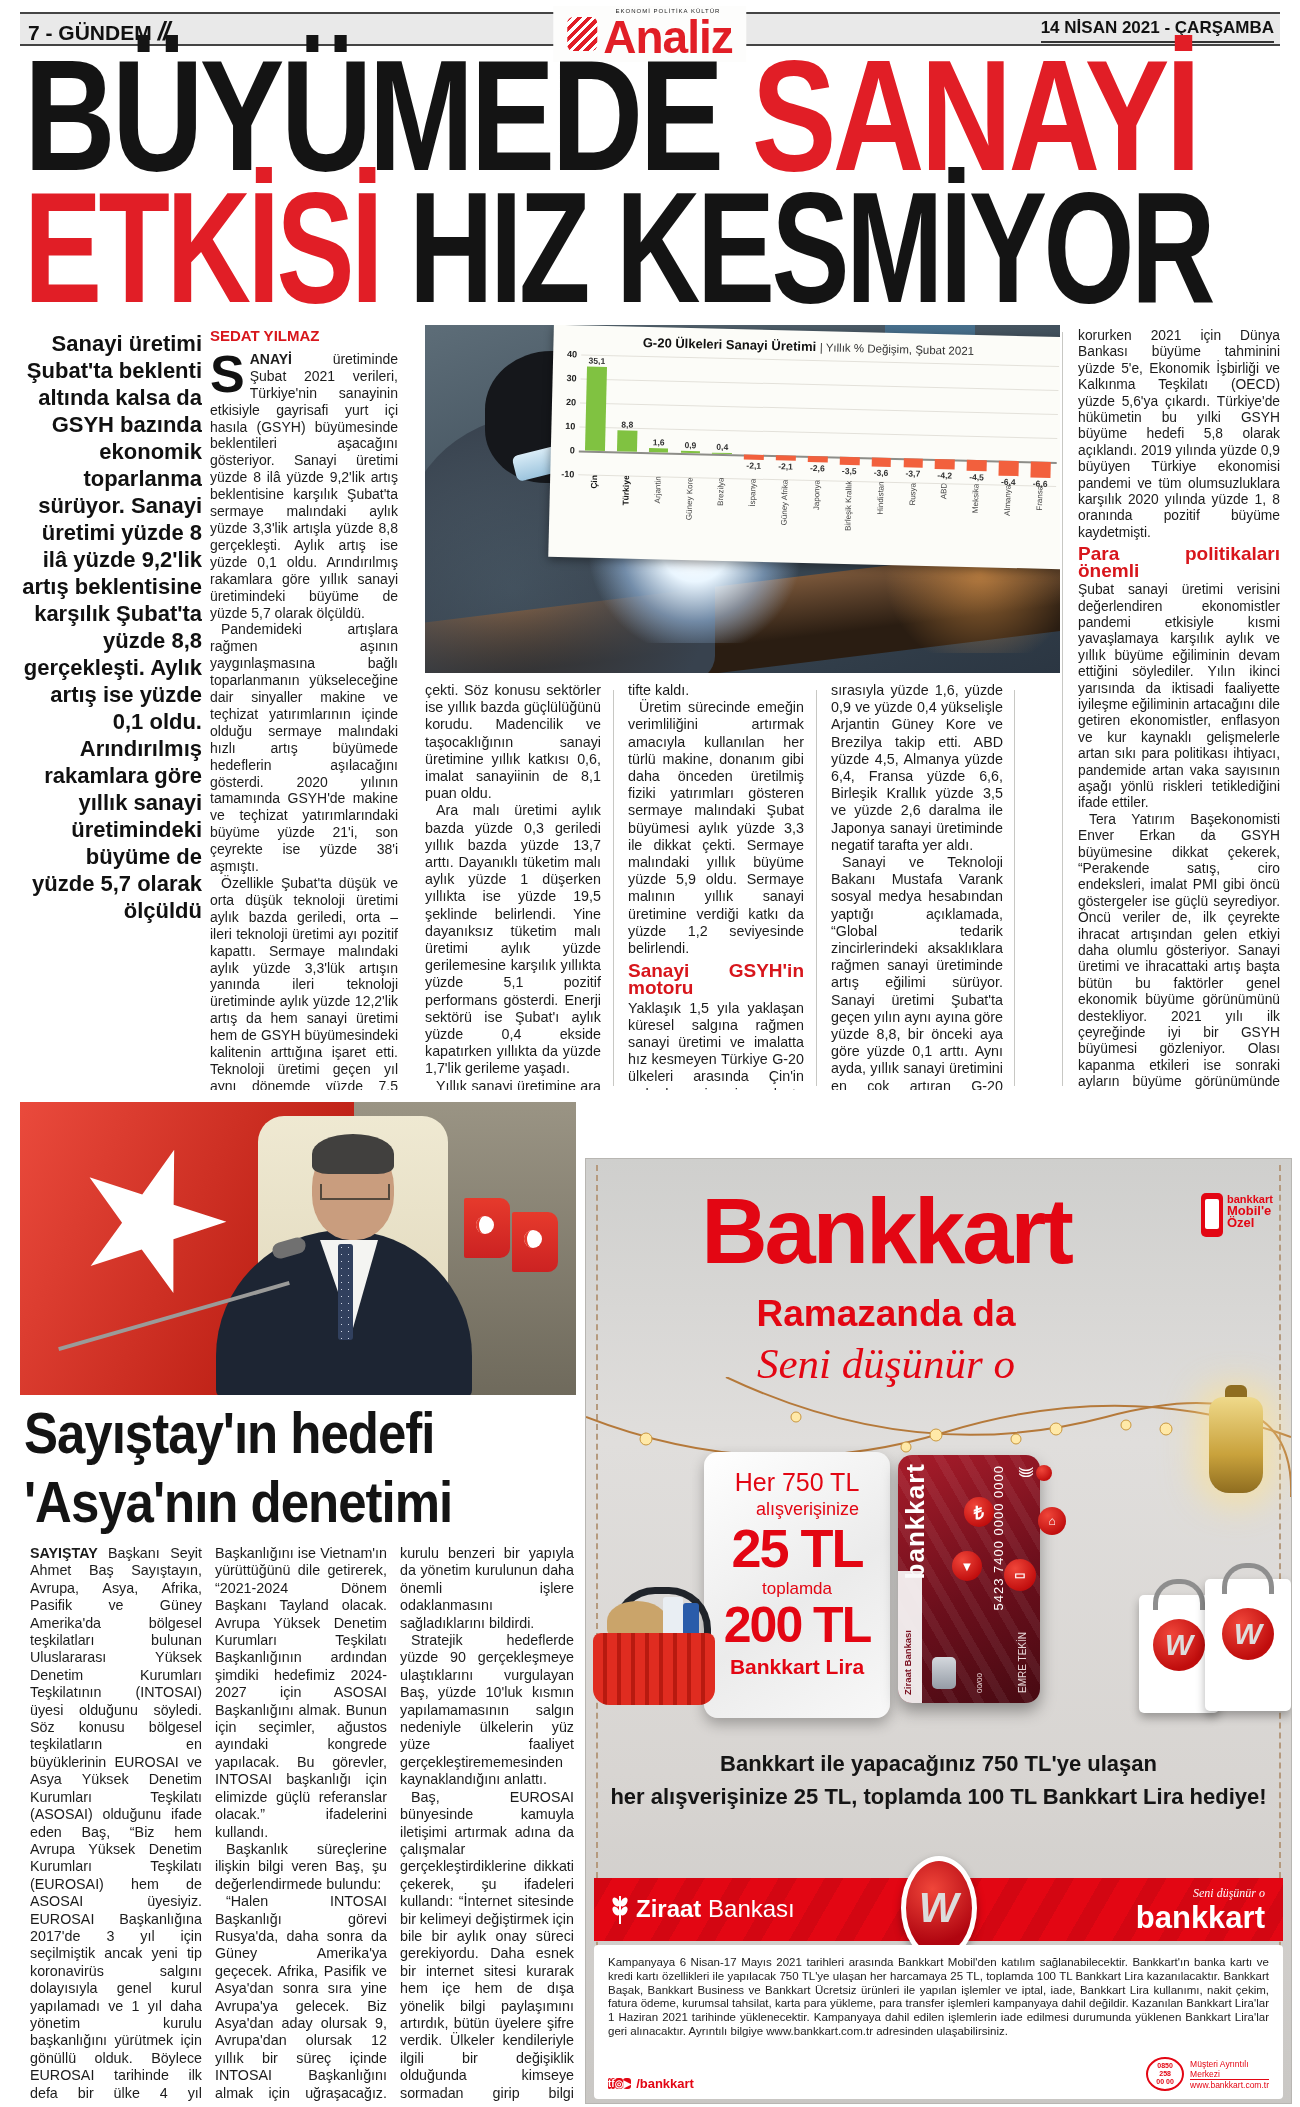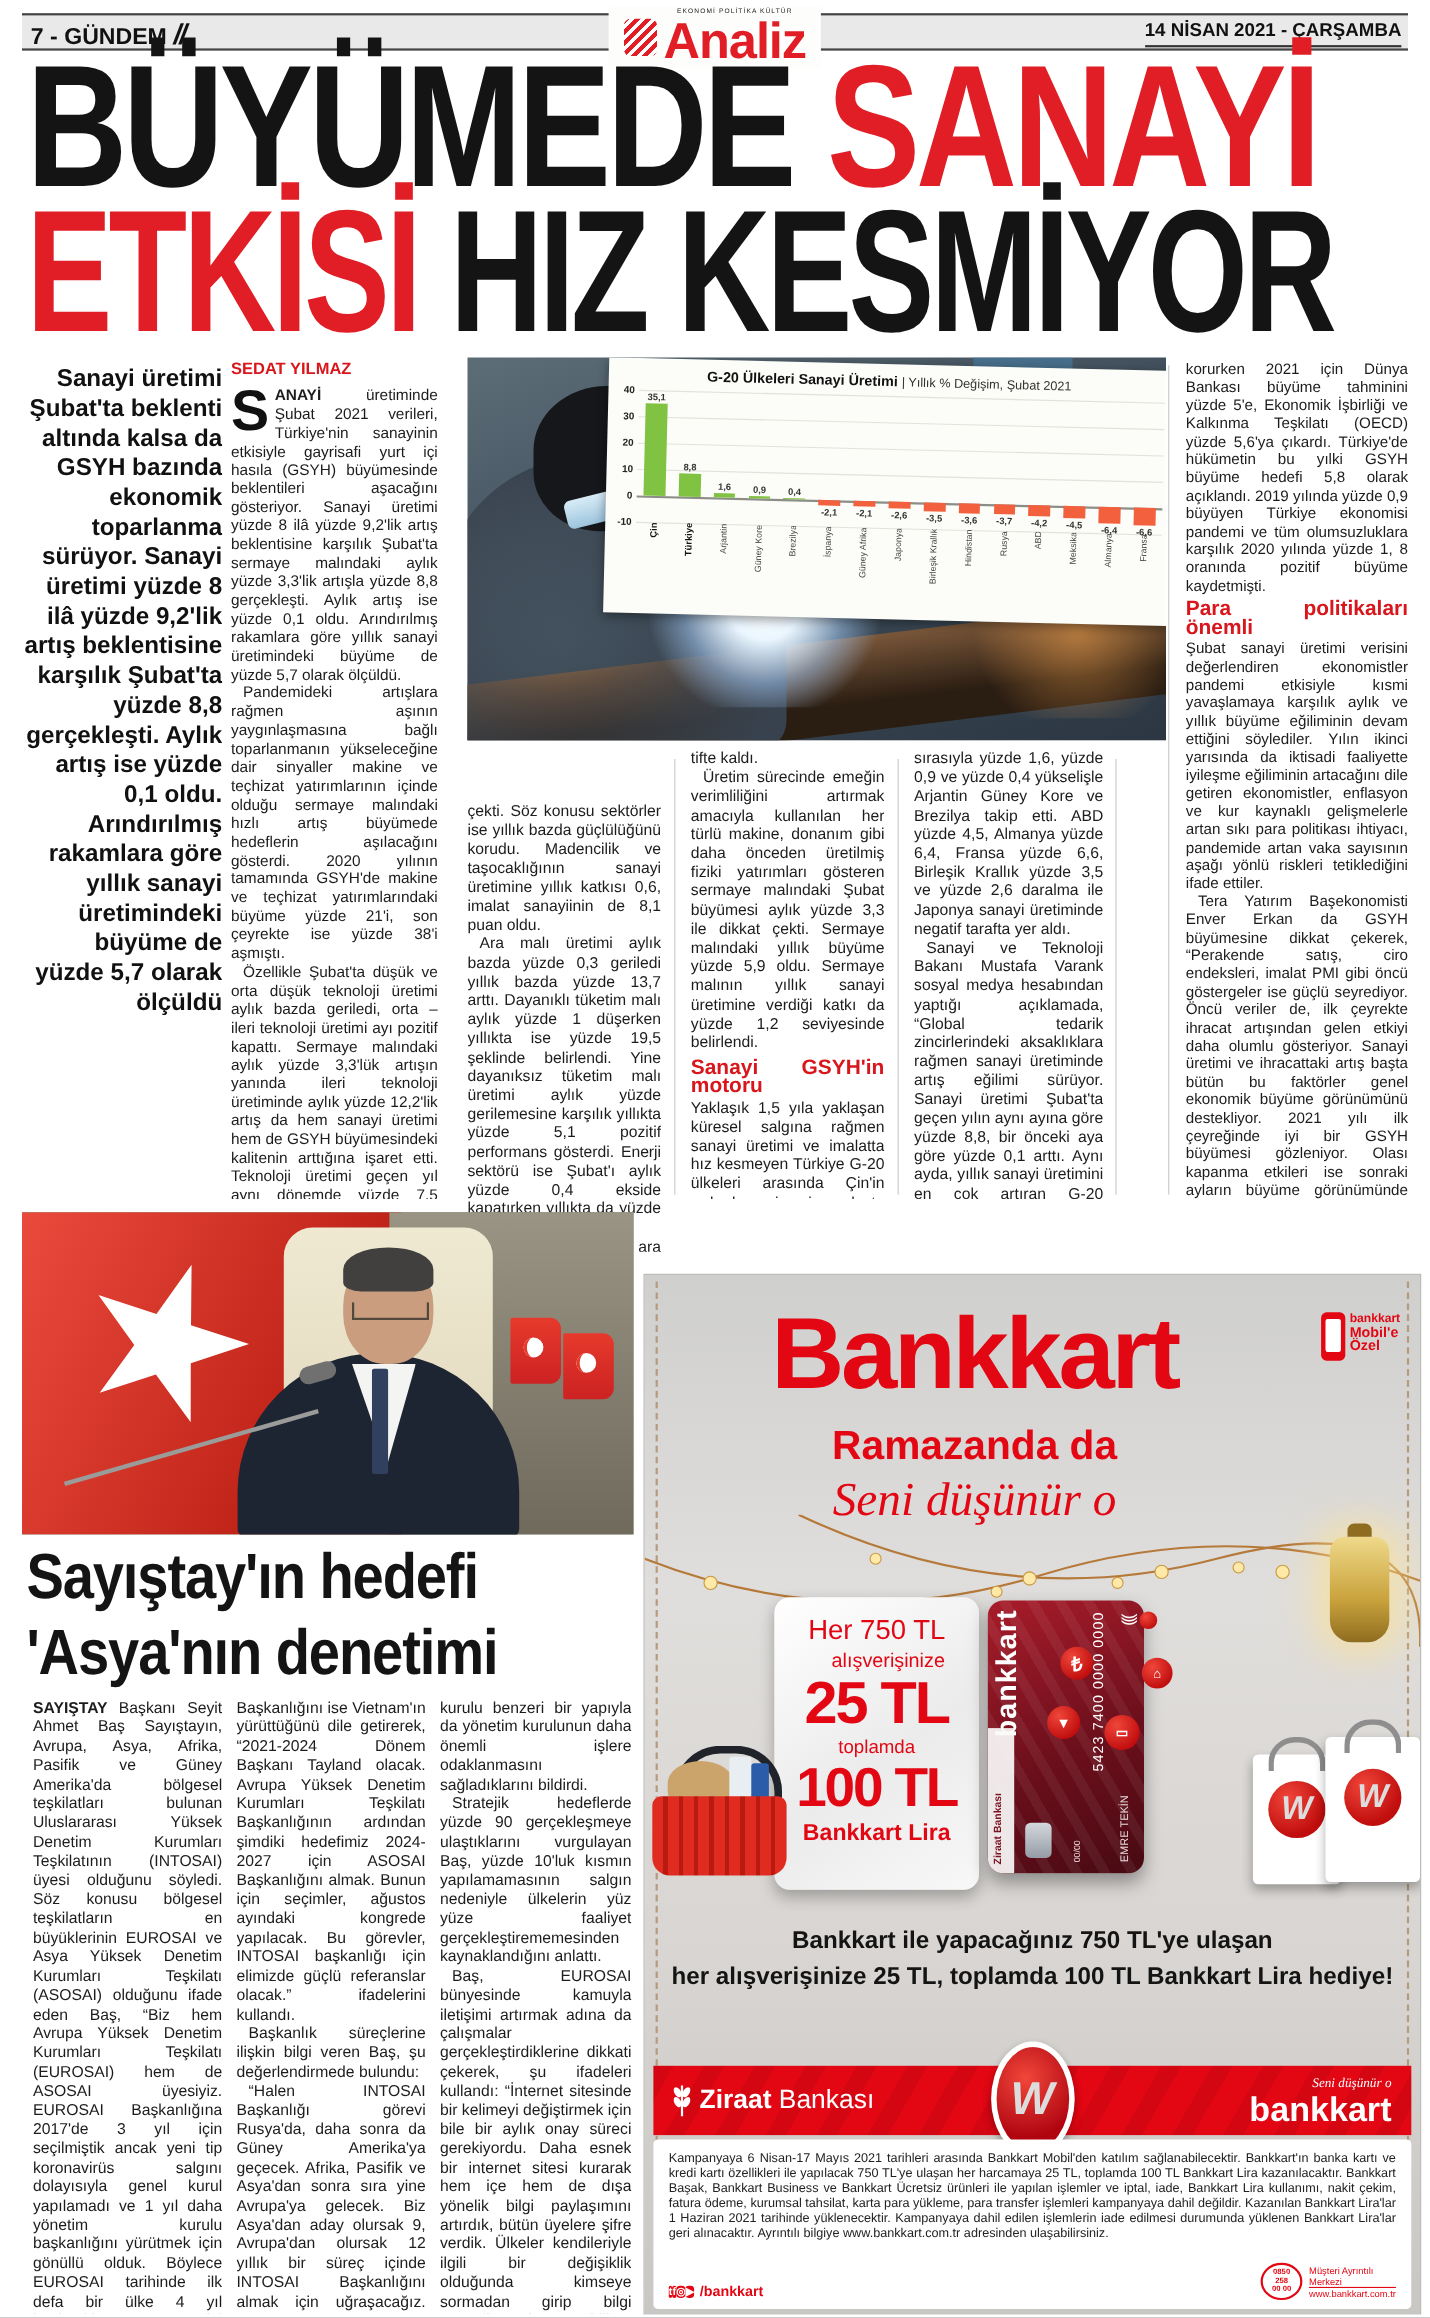--- a/index.html
+++ b/index.html
@@ -28,21 +28,21 @@
   .lead{position:absolute;left:20px;top:330px;width:182px;height:680px;font-size:22px;line-height:27px;
         font-weight:bold;text-align:right;color:#111;overflow:hidden;}
   .textcol{position:absolute;font-size:14.3px;line-height:17.2px;text-align:justify;overflow:hidden;}
   .textcol p{margin:0;}
   .para{text-indent:11px;}
   .para.first{text-indent:0;}
   .subhead{font-size:19px;font-weight:bold;color:#d8161c;margin:5px 0 3px !important;text-indent:0;}
   .byline{font-size:15px;font-weight:bold;color:#d8161c;margin-bottom:6px;}
   .dropcap{float:left;font-size:52px;line-height:42px;font-weight:bold;padding:2px 5px 0 0;color:#111;}
   .col1{left:210px;top:328px;width:188px;height:762px;font-size:14px;line-height:16.9px;}
-  .col2{left:425px;top:682px;width:176px;height:408px;margin-top:48px;}
+  .col2{left:425px;top:682px;width:176px;height:408px;}
   .col3{left:628px;top:682px;width:176px;height:408px;}
   .col4{left:831px;top:682px;width:172px;height:408px;}
   .col5{left:1078px;top:328px;width:202px;height:762px;font-size:13.8px;line-height:16.4px;}
   .vrule{position:absolute;width:1px;background:#c8c8c4;}
   
   .photo{position:absolute;left:425px;top:325px;width:635px;height:348px;overflow:hidden;
          background:linear-gradient(160deg,#5d6d78 0%,#42515d 40%,#2b3642 100%);}
   .ph-pillar{position:absolute;left:460px;top:0;width:90px;height:210px;background:linear-gradient(#477596,#32566e);opacity:.8;}
   .ph-beam{position:absolute;left:-40px;bottom:6px;width:760px;height:86px;transform:rotate(-7deg);
            background:linear-gradient(#7a573a,#2a1d12 70%);border-radius:8px;}
@@ -429,21 +429,21 @@
           <circle cx="640" cy="80" r="5"></circle>
       </g>
     </svg>
     <div class="lantern"></div>
 
     <div class="paper">
       <div class="pp-1">Her 750 TL</div>
       <div class="pp-2">alışverişinize</div>
       <div class="pp-3">25 TL</div>
       <div class="pp-4">toplamda</div>
-      <div class="pp-5">100 TL</div>
+      <div class="pp-5">200 TL</div>
       <div class="pp-6">Bankkart Lira</div>
     </div>
 
     <div class="card">
       <div class="vtext card-brand">bankkart</div>
       <div class="vtext card-num">5423 7400 0000 0000</div>
       <div class="vtext card-name">EMRE TEKİN</div>
       <div class="vtext card-valid">00/00</div>
       <div class="card-wifi">)))</div>
       <div class="card-strip">

